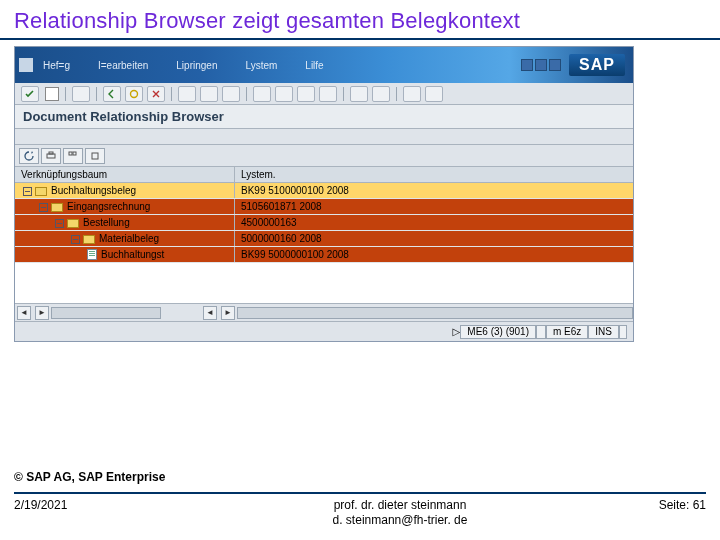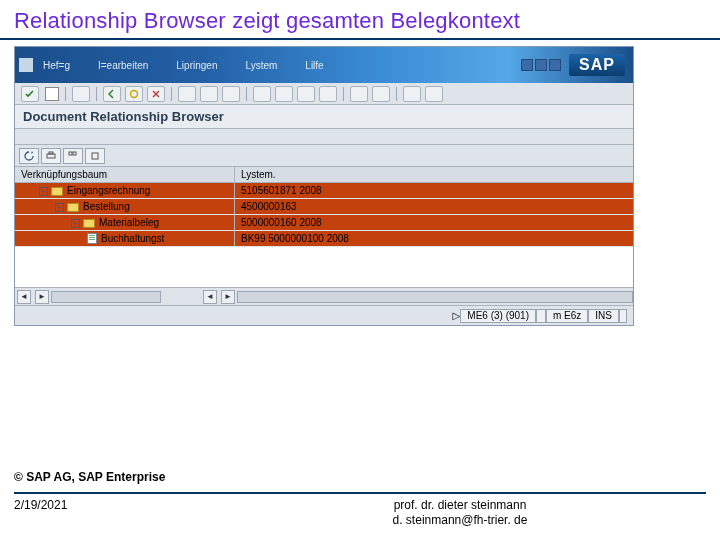--- a/index.html
+++ b/index.html
@@ -145,20 +145,24 @@
         </svg>
       </span>
   </div>
 
   <div class="grid">
     <div class="grid-head">
       <div class="col1">Verknüpfungsbaum</div>
       <div class="col2">Lystem.</div>
     </div>
 
+    <div class="row indent-0 sel">
+      <div class="col1"><span class="tree-icon"></span><span class="folder"></span><span>Buchhaltungsbeleg</span></div>
+      <div class="col2">BK99 5100000100 2008</div>
+    </div>
     <div class="row indent-1">
       <div class="col1"><span class="tree-icon"></span><span class="folder"></span><span>Eingangsrechnung</span></div>
       <div class="col2">5105601871 2008</div>
     </div>
     <div class="row indent-2">
       <div class="col1"><span class="tree-icon"></span><span class="folder"></span><span>Bestellung</span></div>
       <div class="col2">4500000163</div>
     </div>
     <div class="row indent-3">
       <div class="col1"><span class="tree-icon"></span><span class="folder"></span><span>Materialbeleg</span></div>
@@ -194,14 +198,15 @@
 
 <div class="footer">
   <div class="copyright">© SAP AG, SAP Enterprise</div>
   <div class="hr"></div>
   <div class="foot-row">
     <div class="foot-date">2/19/2021</div>
     <div class="foot-center">
       <div>prof. dr. dieter steinmann</div>
       <div>d. steinmann@fh-trier. de</div>
     </div>
+    <div class="foot-page">Seite: 61</div>
   </div>
 </div>
 
 </body></html>

